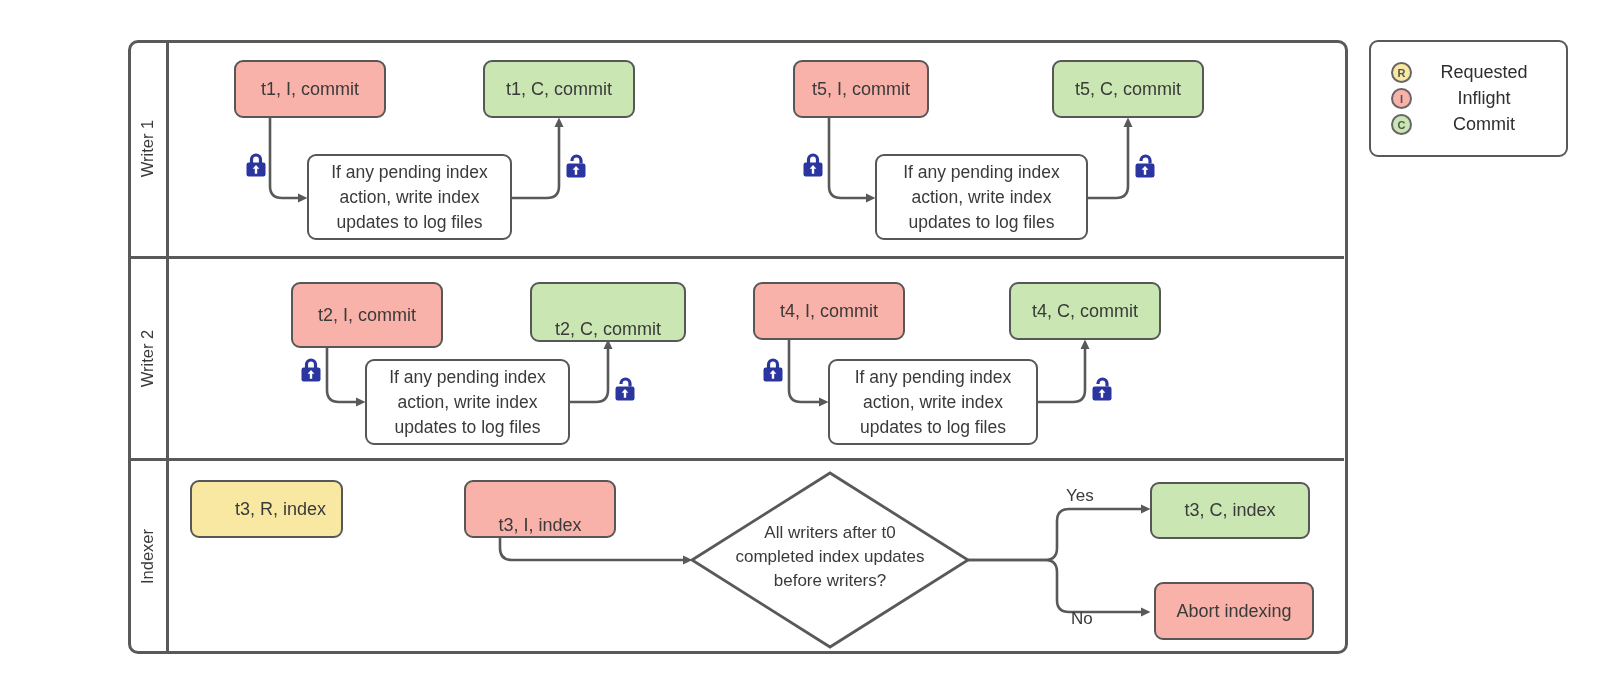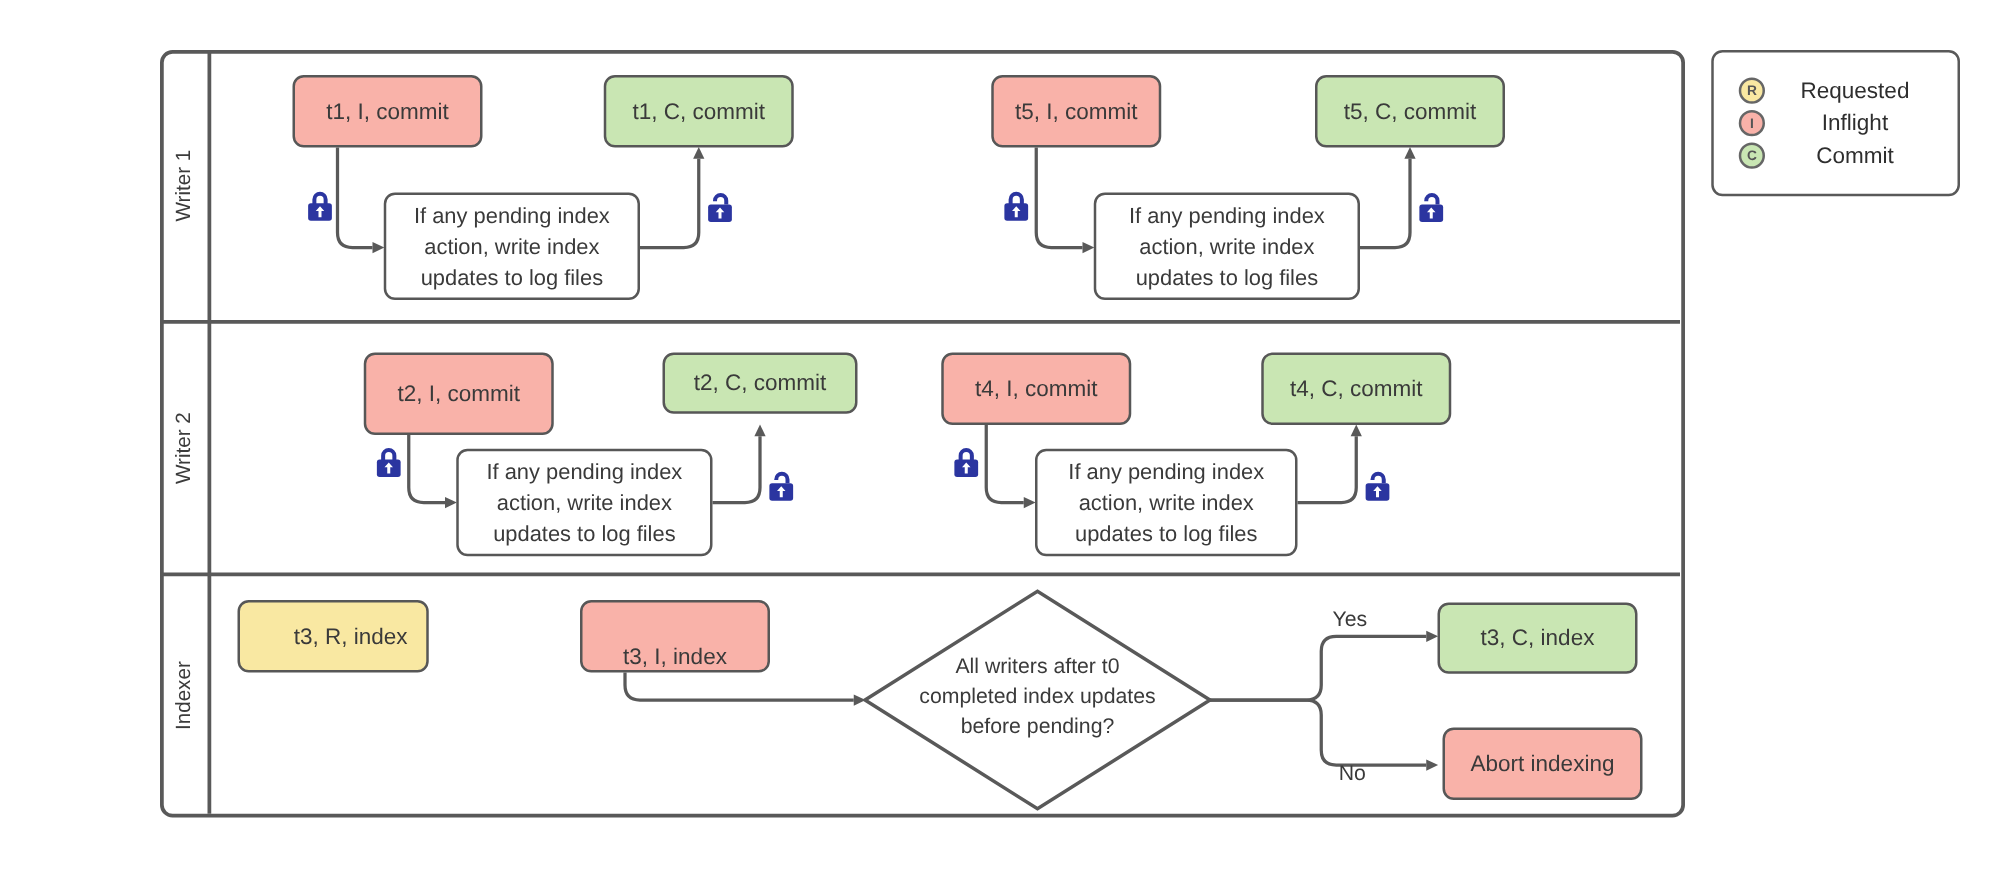--- a/index.html
+++ b/index.html
@@ -116,21 +116,21 @@
   </div>
   <div class="proc" style="left:875px;top:154px;width:213px;height:86px;">
     <span>If any pending index</span>
     <span>action, write index</span>
     <span>updates to log files</span>
   </div>
 
   <div class="node pink" style="left:251px;top:282px;width:152px;height:66px;">
       <span>t2, I, commit</span>
     </div>
-  <div class="node green" style="left:530px;top:282px;width:156px;height:49px;">
+  <div class="node green" style="left:530px;top:282px;width:156px;height:60px;align-items:flex-end;">
       <span>t2, C, commit</span>
     </div>
   <div class="node pink" style="left:713px;top:282px;width:152px;height:58px;">
       <span>t4, I, commit</span>
     </div>
   <div class="node green" style="left:1009px;top:282px;width:152px;height:58px;">
       <span>t4, C, commit</span>
     </div>
 
   <div class="proc" style="left:365px;top:359px;width:205px;height:86px;">
@@ -153,21 +153,21 @@
   <div class="node green" style="left:1150px;top:482px;width:160px;height:57px;">
       <span>t3, C, index</span>
     </div>
   <div class="node pink" style="left:1114px;top:582px;width:160px;height:58px;">
       <span>Abort indexing</span>
     </div>
 
   <div class="decision-text">
     <div>All writers after t0</div>
     <div>completed index updates</div>
-    <div>before pending?</div>
+    <div>before writers?</div>
   </div>
 
   <div class="branch-label" style="left:1066px;top:486px;">Yes</div>
   <div class="branch-label" style="left:1071px;top:609px;">No</div>
 
   <div class="legend">
     <div class="legend-row">
       <span class="legend-dot" style="background:#f9e8a2;">R</span>
       <span class="legend-label">Requested</span>
     </div>

